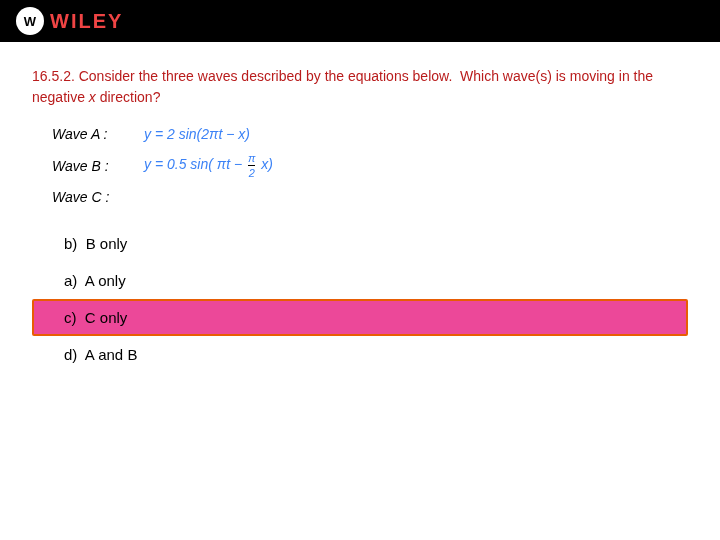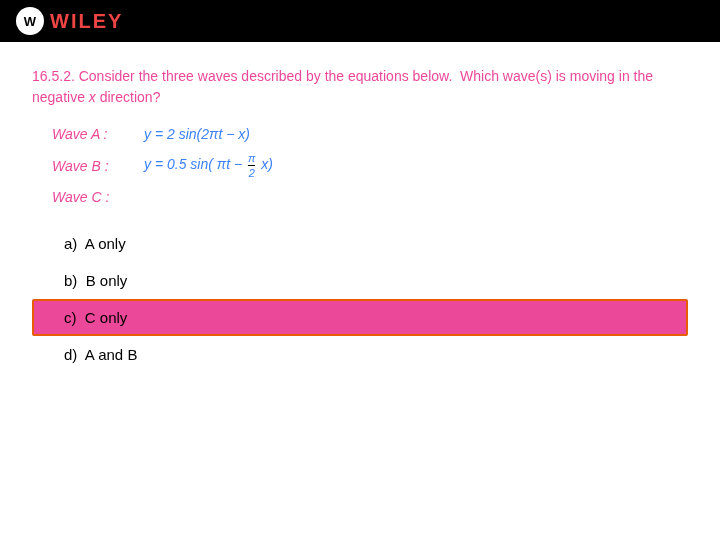--- a/index.html
+++ b/index.html
@@ -46,41 +46,41 @@
 
     
     .content {
       padding: 24px 32px;
     }
 
     .question-text {
       font-size: 14px;
       line-height: 1.5;
       margin-bottom: 18px;
-      color: #ec4899;
+      color: #b91c1c;
     }
 
     
     .equations {
       margin: 0 auto 20px auto;
       padding: 0 20px;
       font-size: 14px;
     }
 
     .equation-row {
       display: flex;
       align-items: center;
       margin-bottom: 10px;
       gap: 12px;
     }
 
     .wave-label {
       min-width: 80px;
       font-style: italic;
-      color: #ec4899;
+      color: #000000;
       font-size: 14px;
     }
 
     .equation-expr {
       font-style: italic;
       font-size: 14px;
       color: #3b82f6;
     }
 
     
@@ -167,25 +167,25 @@
 
     <div class="equation-row">
       <span class="wave-label">Wave C :</span>
     </div>
 
   </div>
 
   <div class="answers">
 
     <div class="answer-row">
-      <span>a)&nbsp; A only</span>
+      <span>b)&nbsp; B only</span>
     </div>
 
     <div class="answer-row">
-      <span>b)&nbsp; B only</span>
+      <span>a)&nbsp; A only</span>
     </div>
 
     <div class="answer-row selected">
       <span>c)&nbsp; C only</span>
     </div>
 
     <div class="answer-row">
       <span>d)&nbsp; A and B</span>
     </div>
 

